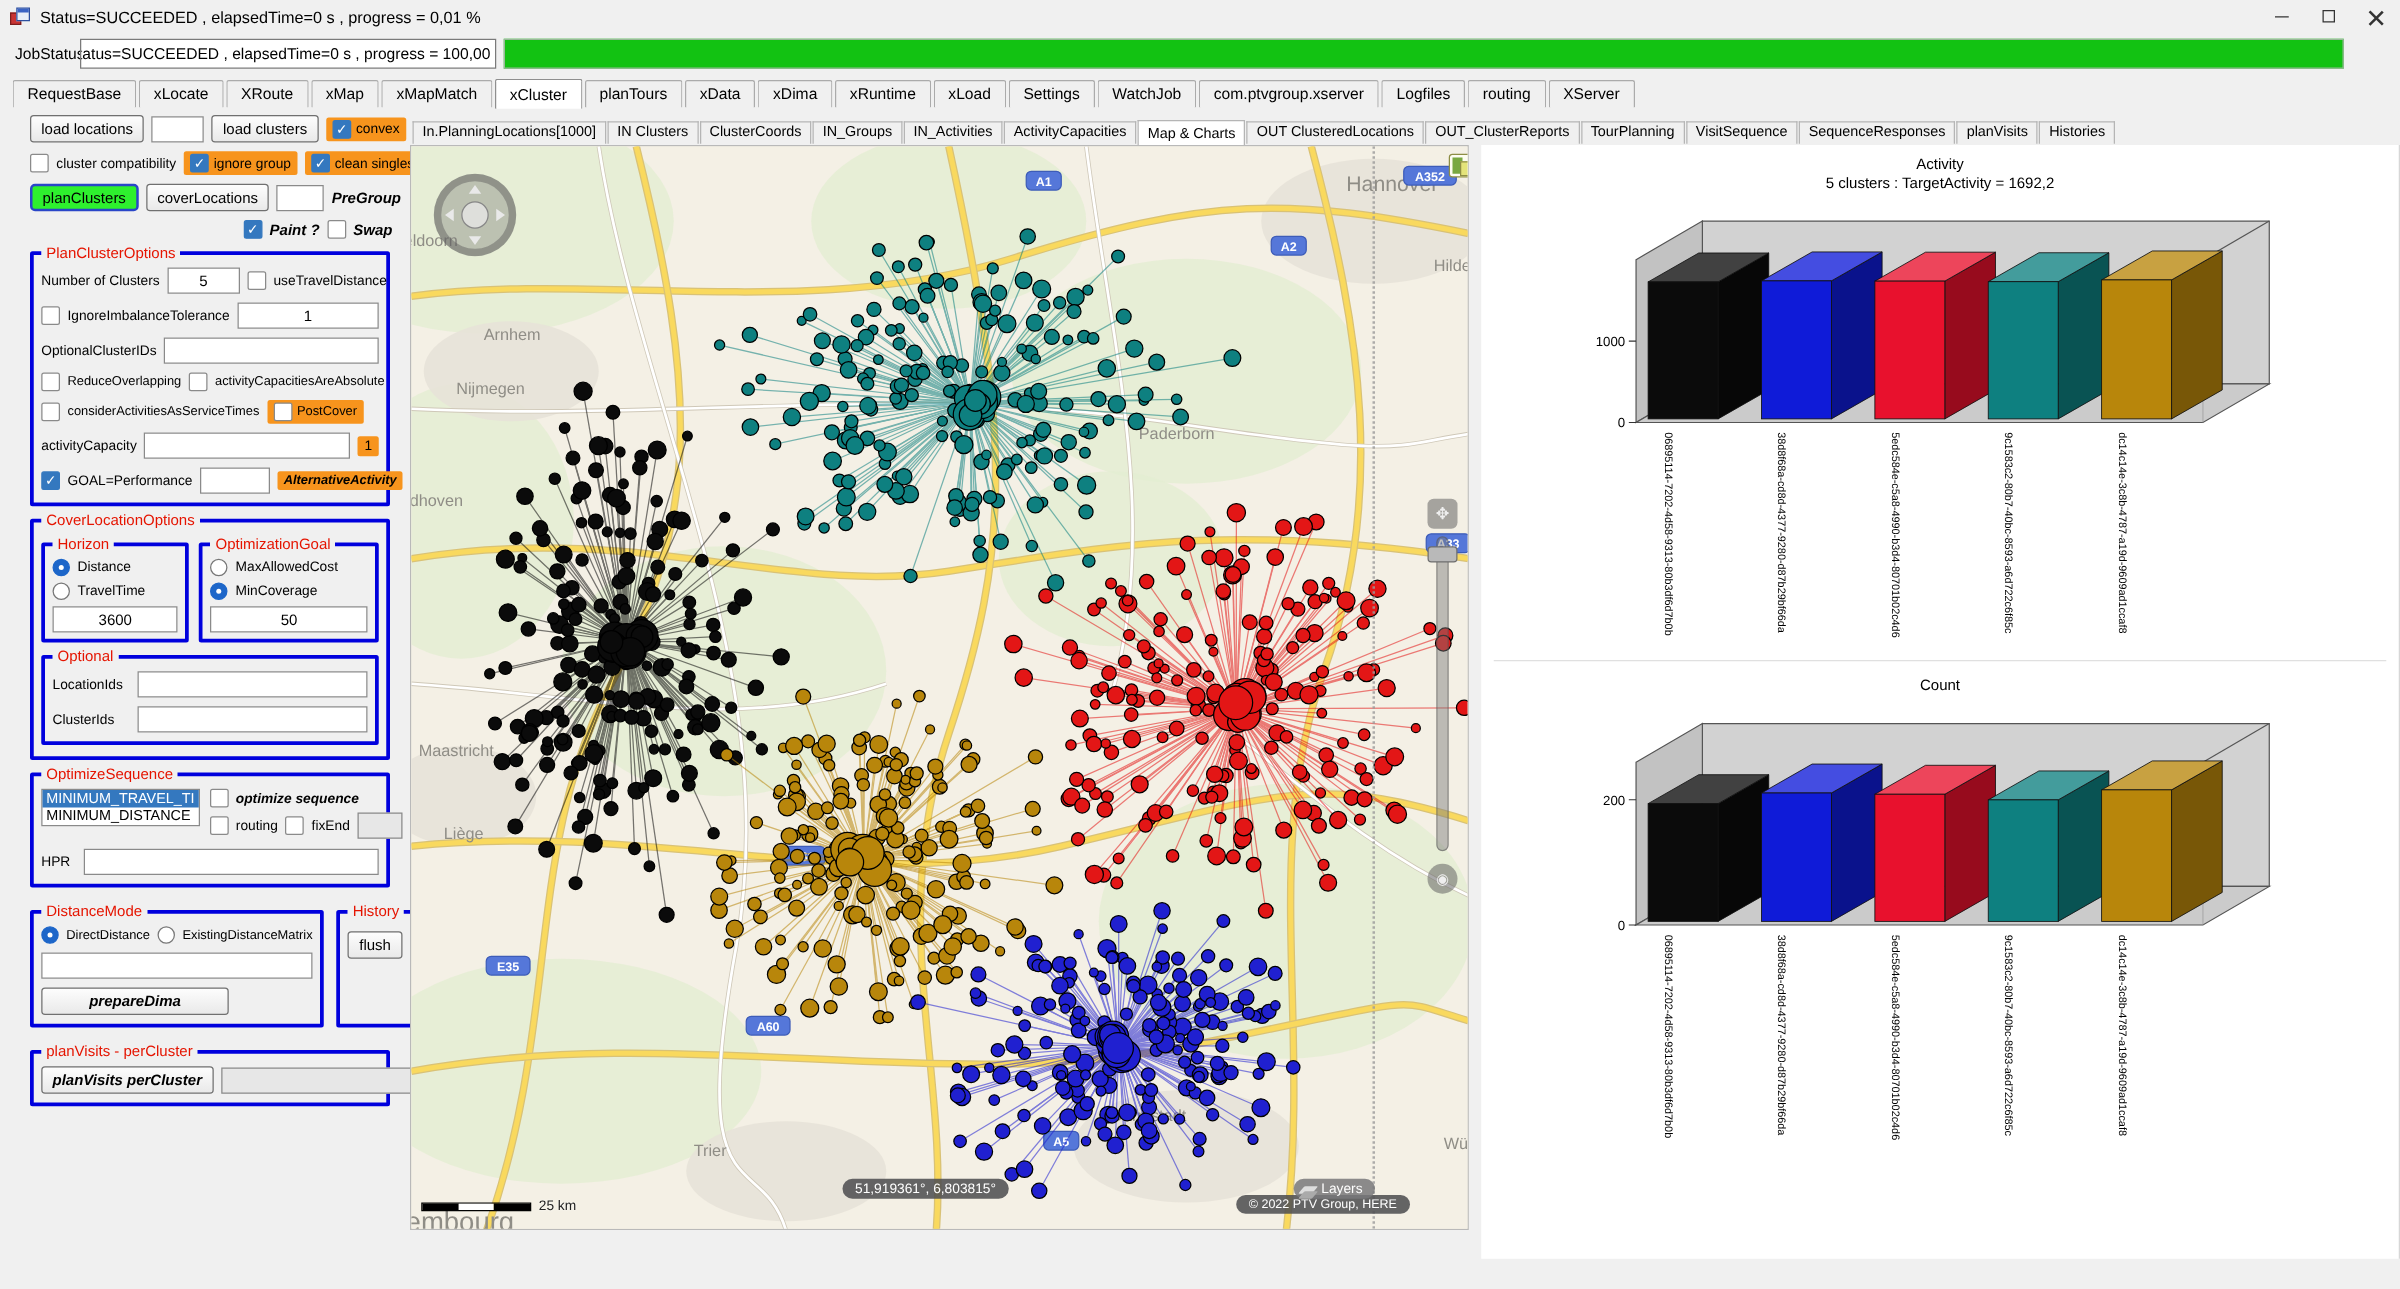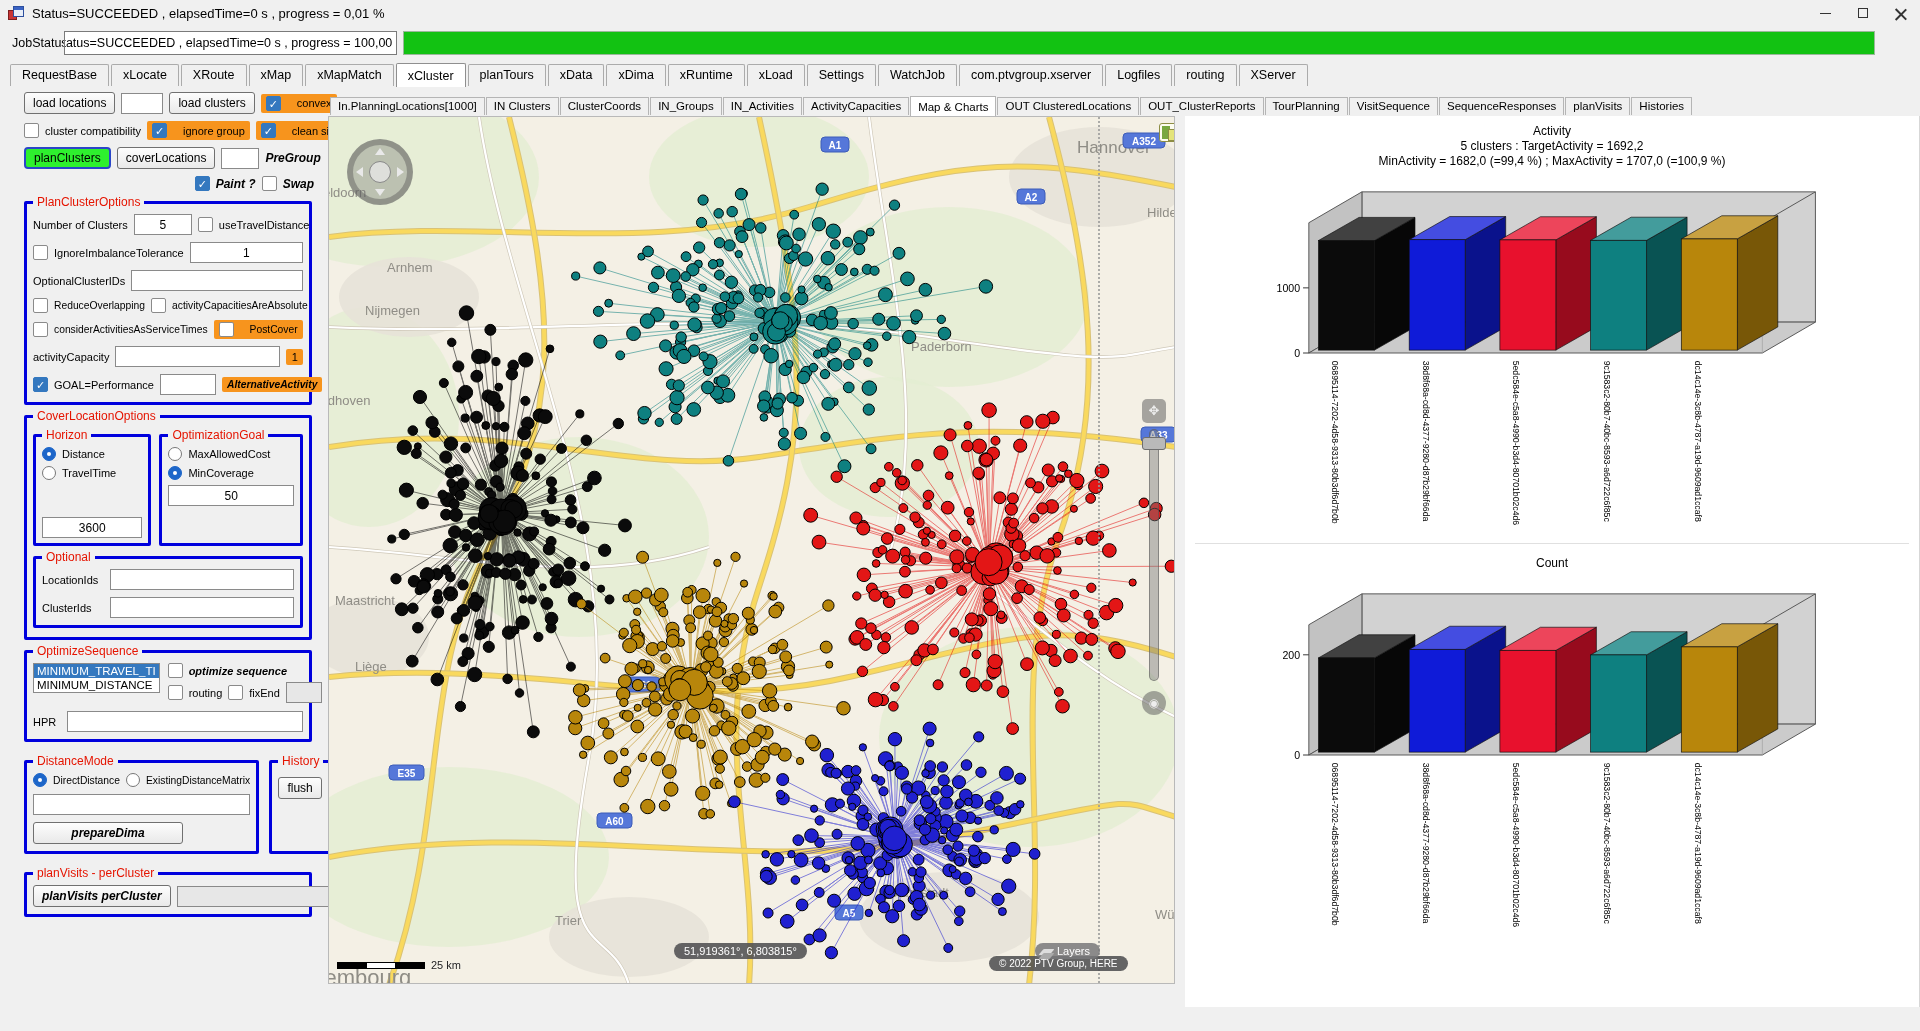--- a/index.html
+++ b/index.html
@@ -45,21 +45,21 @@
   .btn.bi{font-weight:bold;font-style:italic}
   .tb{border:1px solid #8a8a8a;background:#fff;height:21px;font-size:12px;padding:0 4px;font-family:"Liberation Sans",sans-serif}
   .tb.center{text-align:center}
   .tb.dis{background:#e7e7e7}
   .cb{width:15px;height:15px;border:1px solid #8a8a8a;border-radius:2px;background:#fff;flex:none;position:relative;display:inline-block}
   .cb.on{background:var(--check-blue);border-color:var(--check-blue)}
   .cb.on::after{content:"✓";position:absolute;color:#fff;font-size:11px;left:2px;top:0;line-height:14px}
   .radio{width:14px;height:14px;border:1px solid #777;border-radius:50%;background:#fff;flex:none;position:relative;display:inline-block}
   .radio.sel{background:#1d66c9;border-color:#1d66c9}
   .radio.sel::after{content:"";position:absolute;left:4px;top:4px;width:4px;height:4px;border-radius:50%;background:#fff}
-  .orange{background:var(--orange);border-radius:2px;display:flex;align-items:center;gap:16px;padding:2px 5px;white-space:nowrap}
+  .orange{background:var(--orange);border-radius:2px;display:flex;align-items:center;gap:4px;padding:2px 5px;white-space:nowrap}
   .lbl{white-space:nowrap}
   .bi{font-weight:bold;font-style:italic}
   .grp{border:3px solid var(--gblue);border-radius:2px;position:relative;margin:10px 2px 8px 0;padding:10px 6px 5px 6px}
   .grp>.gtitle{position:absolute;top:-9px;left:6px;background:#f0f0f0;color:var(--gred);padding:0 4px;font-size:12px;white-space:nowrap}
   .grp.inner{margin:6px 0 4px}
   .listbox{width:150px;border:1px solid #8a8a8a;background:#fff;font-size:11.5px}
   .listbox .li{padding:1px 3px;white-space:nowrap;overflow:hidden}
   .listbox .li.sel{background:var(--check-blue);color:#fff}
   .f1{flex:1}
   .small{font-size:11px}
@@ -245,21 +245,21 @@
           <div class="grp inner" style="flex:1">
             <span class="gtitle">Horizon</span>
             <div class="row small" style="margin-bottom:5px">
                 <span class="radio sel"></span>
                 <span class="lbl">Distance</span>
               </div>
             <div class="row small" style="margin-bottom:5px">
                 <span class="radio"></span>
                 <span class="lbl">TravelTime</span>
               </div>
-            <input class="tb center" style="width: 100%; margin-top: 32px;" value="3600">
+            <input class="tb center" style="width: 100%;" value="3600">
           </div>
           <div class="grp inner" style="flex:1.25">
             <span class="gtitle">OptimizationGoal</span>
             <div class="row small" style="margin-bottom:5px">
                 <span class="radio"></span>
                 <span class="lbl">MaxAllowedCost</span>
               </div>
             <div class="row small" style="margin-bottom:5px">
                 <span class="radio sel"></span>
                 <span class="lbl">MinCoverage</span>
@@ -2410,21 +2410,20 @@
           </div>
           <div class="pill coords">51,919361°, 6,803815°</div>
           <div class="pill copyright">© 2022 PTV Group, HERE</div>
           <div class="layersbtn">Layers</div>
         </div>
 
         <div class="chartspanel">
           <div class="chart" id="chart0">
               <div class="ct">Activity</div>
               <div class="ct">5 clusters  :  TargetActivity = 1692,2</div>
-              <div class="ct">MinActivity = 1682,0 (=99,4 %)  ;  MaxActivity = 1707,0 (=100,9 %)</div>
               <svg width="660" height="368" viewBox="0 0 684 380">
                 <polygon points="145,23 615,23 615,158 145,158" fill="#d2d2d2" stroke="#555" stroke-width="1"></polygon>
                 <polygon points="90,55 145,23 145,158 90,190" fill="#c2c2c2" stroke="#555" stroke-width="1"></polygon>
                 <polygon points="90,190 560,190 615,158 145,158" fill="#cbcbcb" stroke="#555" stroke-width="1"></polygon>
                 <line x1="615" y1="23" x2="560" y2="55" stroke="#555"></line>
                 <line x1="560" y1="55" x2="560" y2="190" stroke="#999" stroke-width="0.6"></line>
                 <line x1="84" y1="190" x2="90" y2="190" stroke="#333"></line>
                 <text x="81" y="194" font-size="11" text-anchor="end" fill="#000">0</text>
                 <line x1="84" y1="122.5" x2="90" y2="122.5" stroke="#333"></line>
                 <text x="81" y="126.5" font-size="11" text-anchor="end" fill="#000">1000</text>

